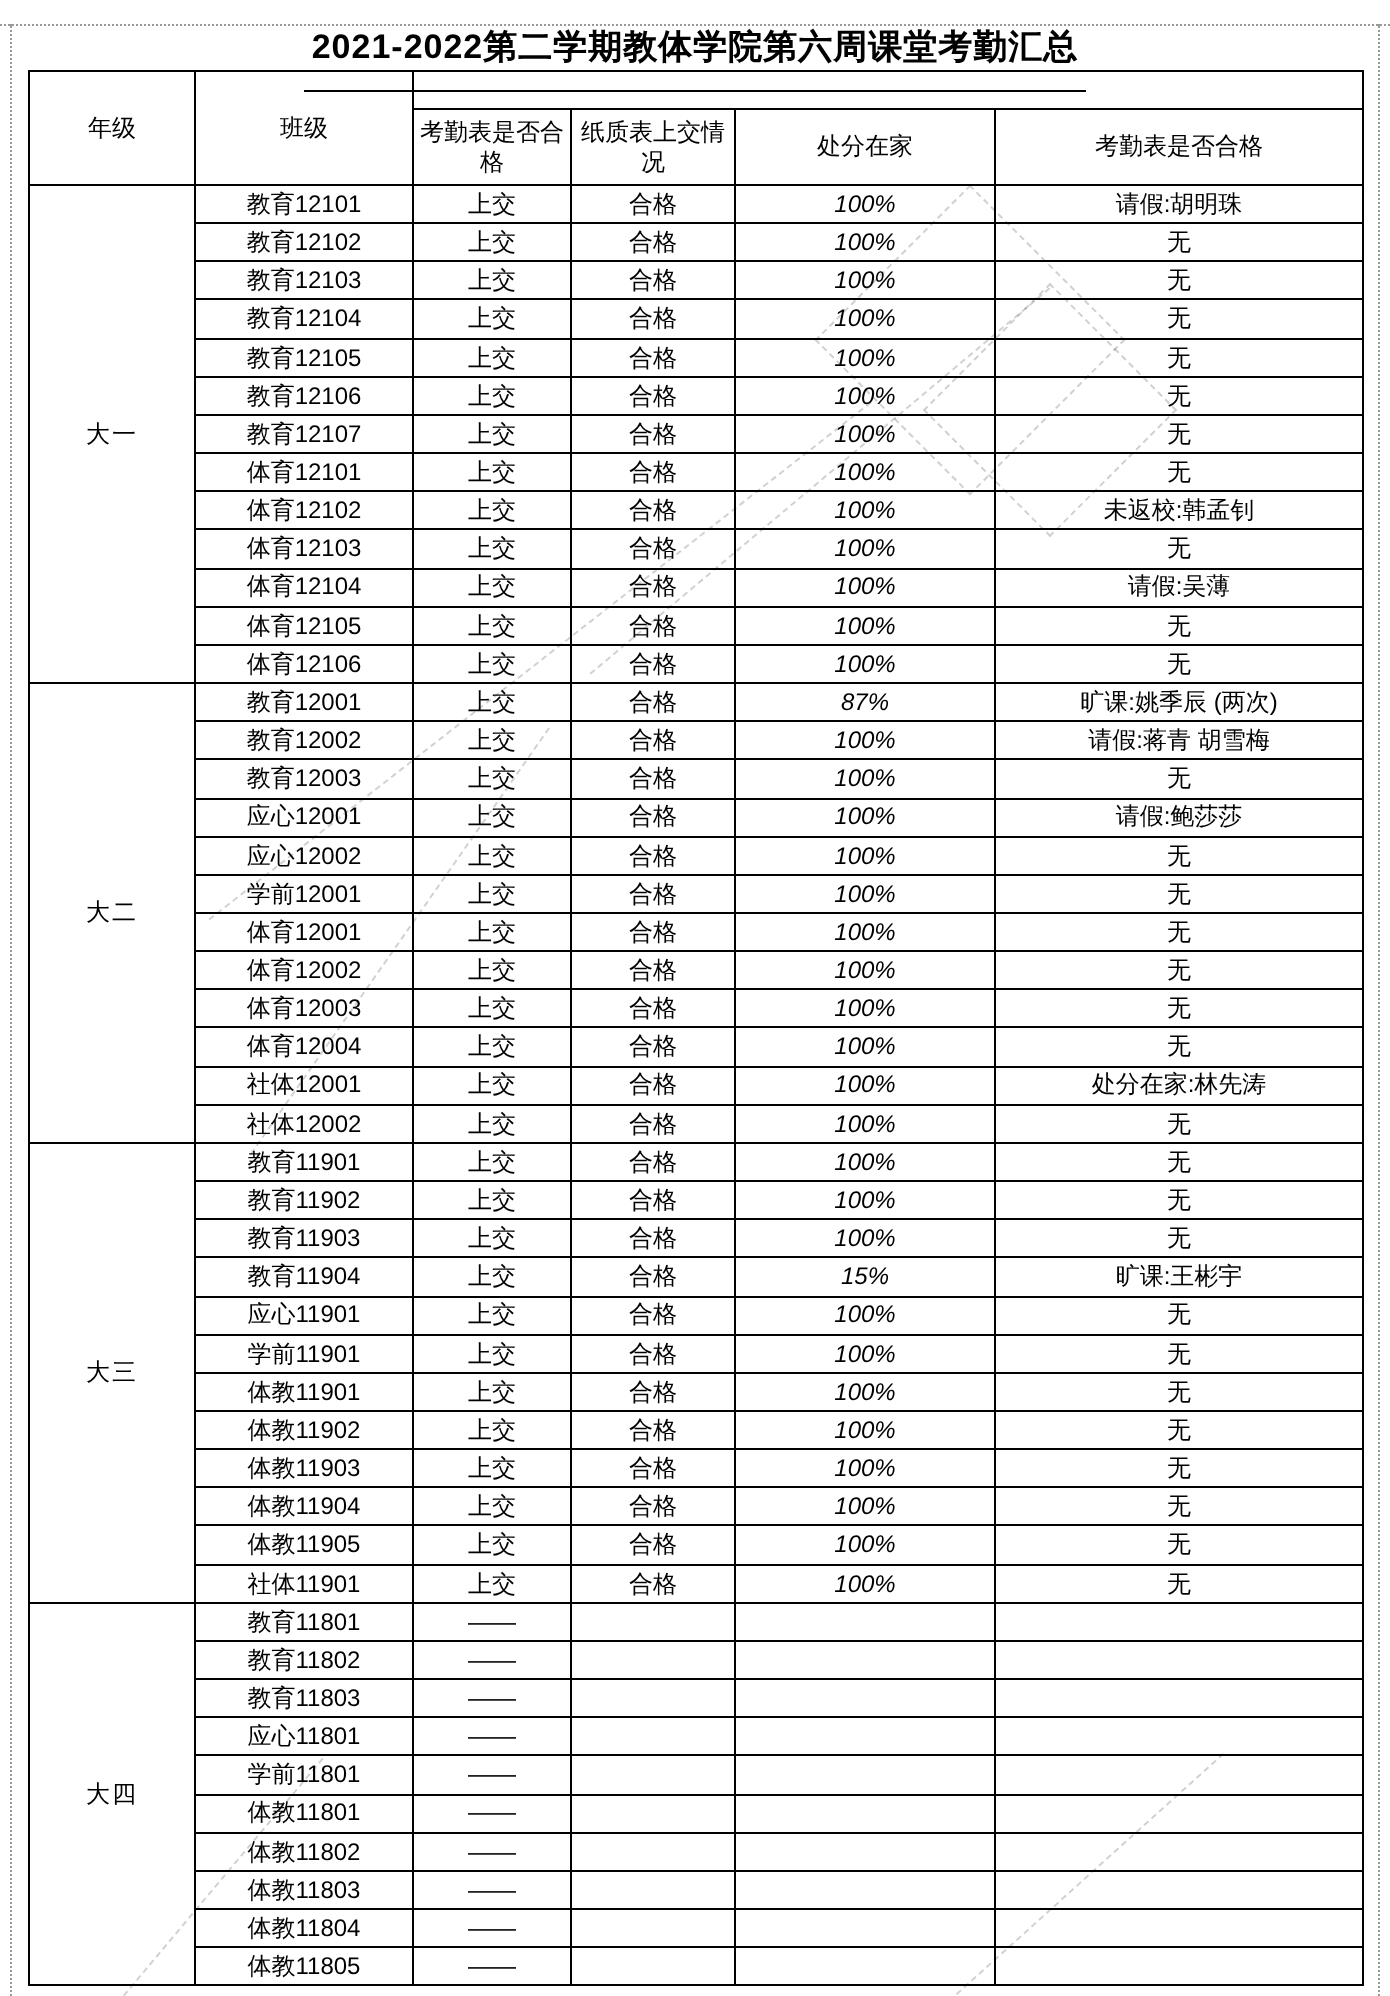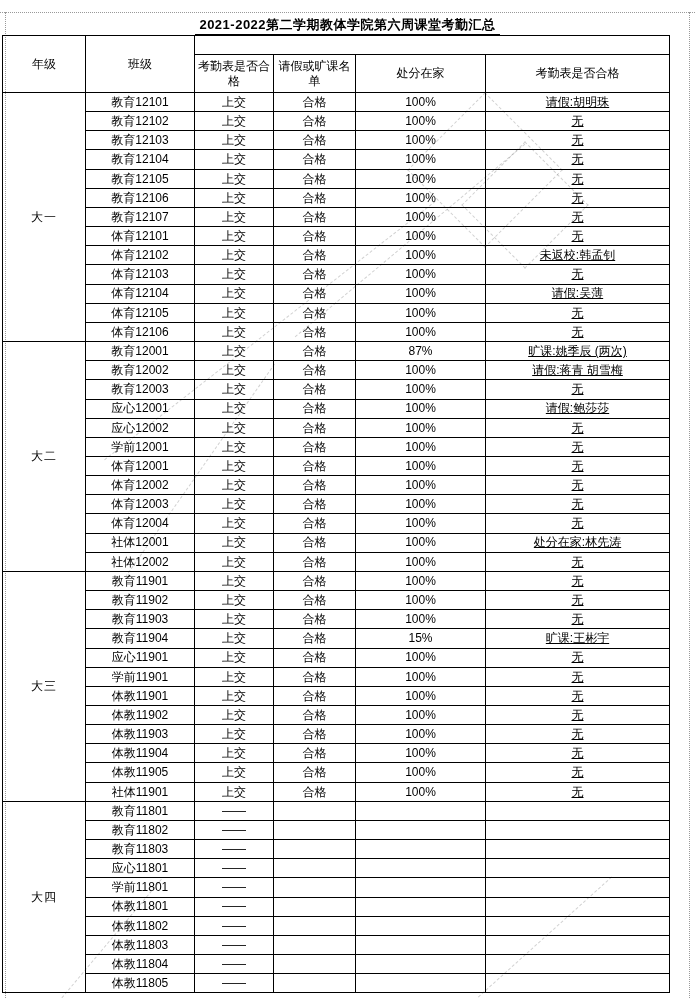--- a/index.html
+++ b/index.html
@@ -17,50 +17,50 @@
   .mg-left   { top: 12px; left: 5px; height: 986px; border-left: 1px dotted #999; }
   .mg-right  { top: 12px; left: 689px; height: 986px; border-left: 1px dotted #999; }
 
   .title-bar {
     position: absolute; top: 15px; left: 0; width: 695px;
     text-align: center;
   }
   .title-bar span {
     display: inline-block;
     font-weight: bold;
-    font-size: 13px;
+    font-size: 17px;
     line-height: 17px;
     border-bottom: 1px solid #000;
-    padding: 0 4px 1px 4px;
+    padding: 0 4px 13px 4px;
     letter-spacing: 0.5px;
   }
 
   table.sheet {
-    position: absolute; top: 35px; left: 2px;
+    position: absolute; top: 35px; left: 14px;
     width: 667px;
     border-collapse: collapse;
     table-layout: fixed;
   }
   table.sheet td, table.sheet th {
     border: 1px solid #000;
     font-weight: normal;
     text-align: center;
     vertical-align: middle;
     font-size: 12px;
     line-height: 1.2;
     padding: 0 1px;
     overflow: hidden;
     white-space: nowrap;
   }
   tr.hdr-spacer td { height: 19px; }
   tr.hdr-labels th { height: 38px; white-space: normal; line-height: 1.25; }
   td.grade-cell { font-size: 13px; letter-spacing: 1px; }
   tbody.data tr td { height: 19.17px; }
-  td.percent-cell { font-size: 11.5px; }
-  td.names-cell { font-size: 12px; text-decoration: underline; }
+  td.percent-cell { font-size: 11.5px; font-style: italic; }
+  td.names-cell { font-size: 12px; }
 
   
   .wm { position: absolute; pointer-events: none; border: 1px dashed rgba(0,0,0,0.18); }
   .wm-sq1 { width: 110px; height: 110px; left: 430px; top: 115px; transform: rotate(45deg); }
   .wm-sq2 { width: 90px;  height: 90px;  left: 480px; top: 160px; transform: rotate(45deg); }
   .wm-line { height: 0; border-right: 0; border-left: 0; border-bottom: 0; }
   .wm-l1 { width: 420px; left: 60px;  top: 330px; transform: rotate(-38deg); }
   .wm-l2 { width: 300px; left: 260px; top: 240px; transform: rotate(-40deg); }
   .wm-l3 { width: 260px; left: 70px;  top: 470px; transform: rotate(-55deg); }
   .wm-l4 { width: 220px; left: 420px; top: 950px; transform: rotate(-42deg); }
@@ -95,21 +95,21 @@
     <col style="width:184px">
   </colgroup>
   <thead>
     <tr class="hdr-spacer">
       <th rowspan="2">年级</th>
       <th rowspan="2">班级</th>
       <td colspan="4"></td>
     </tr>
     <tr class="hdr-labels">
       <th>考勤表是否合格</th>
-      <th>请假或旷课名单</th>
+      <th>纸质表上交情况</th>
       <th>处分在家</th>
       <th>考勤表是否合格</th>
     </tr>
   </thead>
   <tbody class="data">
       <tr>
         <td rowspan="13" class="grade-cell">大一</td>
         <td class="class-cell">教育12101</td>
         <td class="submit-cell">上交</td>
         <td class="qualified-cell">合格</td>

